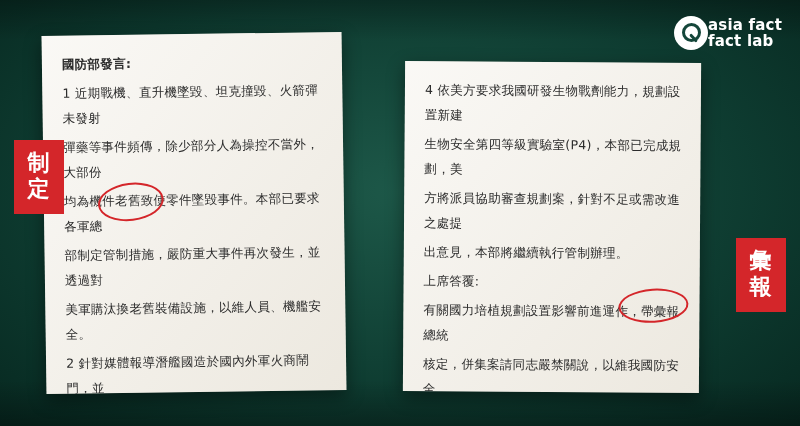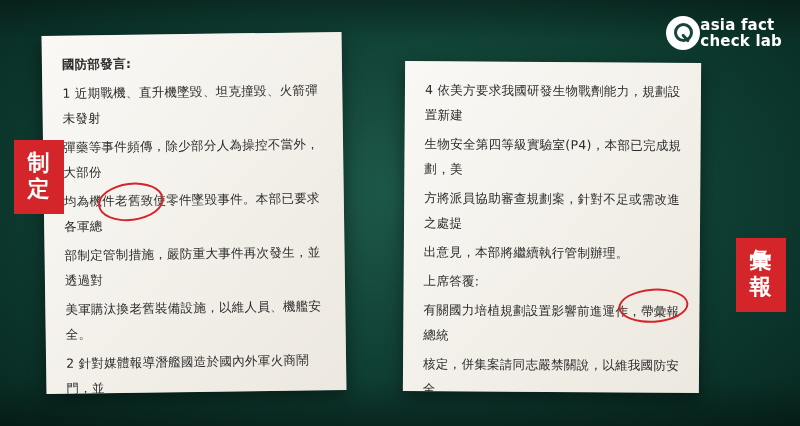--- a/index.html
+++ b/index.html
@@ -168,21 +168,21 @@
 <body>
 
 <div class="stage">
   <div class="bg-vignette"></div>
   <div class="bg-bars"></div>
 
   <div class="logo">
     <div class="logo-mark"></div>
     <div class="logo-text">
       <span>asia fact</span>
-      <span>check lab</span>
+      <span>fact lab</span>
     </div>
   </div>
 
   <div class="sheet doc-left">
     <div class="sheet-inner"></div>
     <div class="doc-text">
       <p class="doc-heading">國防部發言:</p>
       <p>1 近期戰機、直升機墜毀、坦克撞毀、火箭彈未發射</p>
       <p>彈藥等事件頻傳，除少部分人為操控不當外，大部份</p>
       <p>均為機件老舊致使零件墜毀事件。本部已要求各軍總</p>

